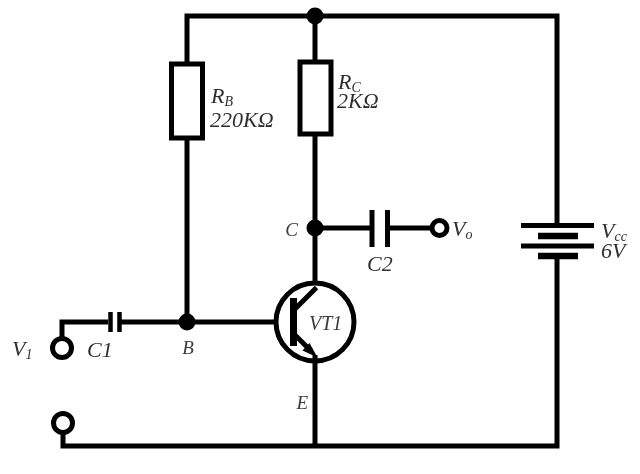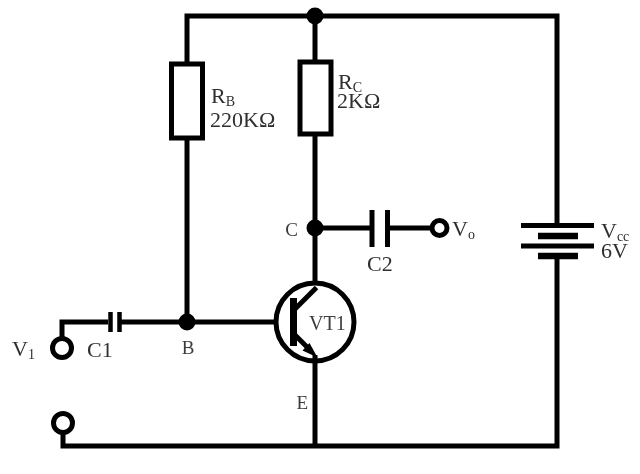--- a/index.html
+++ b/index.html
@@ -8,20 +8,21 @@
     background: #ffffff;
     width: 640px;
     height: 474px;
     overflow: hidden;
   }
   .canvas-wrap {
     width: 640px;
     height: 474px;
     background: #ffffff;
     position: relative;
+    font-style: italic;
   }
   svg { display: block; }
   .wire {
     stroke: #000000;
     stroke-width: 5;
     fill: none;
     stroke-linecap: butt;
     stroke-linejoin: miter;
   }
   .comp-body {

